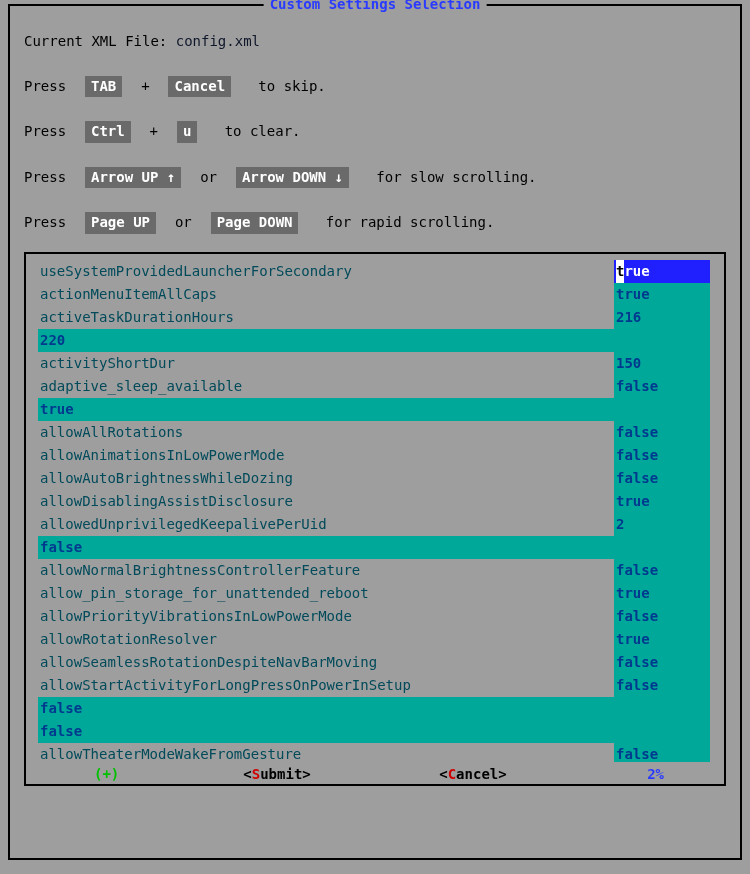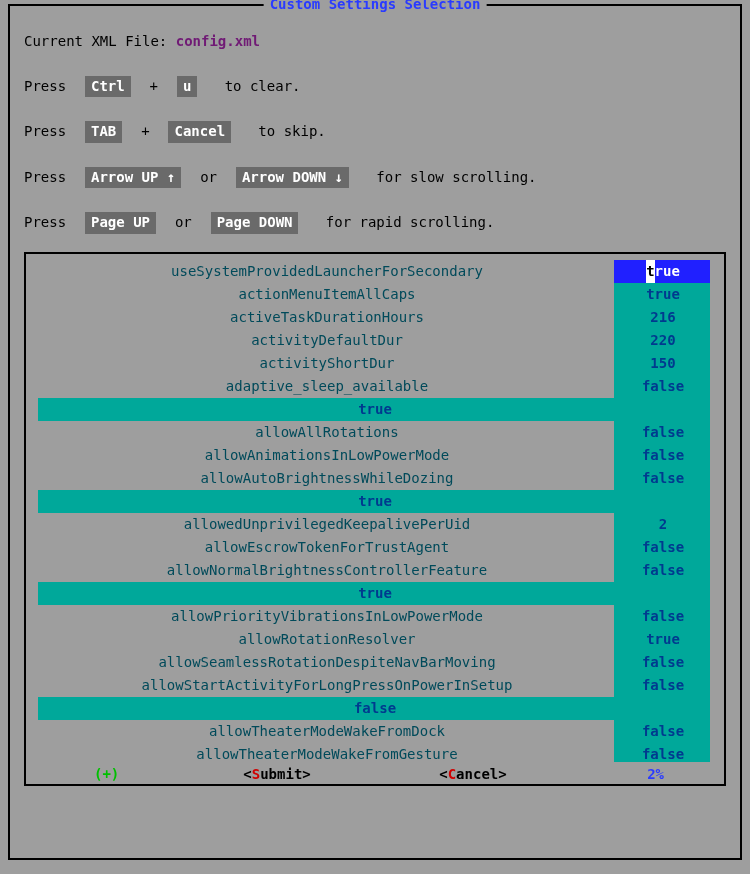--- a/index.html
+++ b/index.html
@@ -34,21 +34,21 @@
     color: #2a3bff;
     font-weight: bold;
     white-space: pre;
   }
   .line {
     margin-bottom: 24px;
     white-space: pre;
     line-height: 1.4;
   }
   .line-tight { margin-bottom: 24px; }
-  .xml-file { color: #701a75; font-weight: bold; text-align: center; }
+  .xml-file { color: #0f172a; font-weight: normal; text-align: center; }
   .key {
     display: inline-block;
     background: #6a6a6a;
     color: #fff;
     font-weight: bold;
     padding: 1px 6px;
     margin: 0 2px;
   }
   .key-cancel { color: #fff; }
   .list-frame {
@@ -63,21 +63,20 @@
     left: 12px;
     right: 14px;
     bottom: 22px;
     overflow: hidden;
     background: #9e9e9e;
   }
   .row {
     display: flex;
     height: 23px;
     line-height: 23px;
-    text-align: center;
   }
   .row-name {
     flex: 0 0 576px;
     color: #004a5a;
     padding-left: 2px;
     white-space: nowrap;
     overflow: hidden;
   }
   .row-val {
     flex: 1;
@@ -131,44 +130,43 @@
 </head>
 <body>
 
 <div class="outer">
   <div class="border-box">
     <div class="title">Custom Settings Selection</div>
 
     <div class="line"><span>Current XML File: </span><span class="xml-file">config.xml</span></div>
 
 
+    <div class="line line-tight"><span>Press </span> <span class="key">TAB</span> <span> + </span> <span class="key key-cancel">Cancel</span> <span>  to skip.</span></div>
+
     <div class="line line-tight"><span>Press </span> <span class="key">Ctrl</span> <span> + </span> <span class="key">u</span> <span>  to clear.</span></div>
-
-    <div class="line line-tight"><span>Press </span> <span class="key">TAB</span> <span> + </span> <span class="key key-cancel">Cancel</span> <span>  to skip.</span></div>
 
     <div class="line line-tight"><span>Press </span> <span class="key">Arrow UP ↑</span> <span> or </span> <span class="key">Arrow DOWN ↓</span> <span>  for slow scrolling.</span></div>
 
     <div class="line line-tight"><span>Press </span> <span class="key">Page UP</span> <span> or </span> <span class="key">Page DOWN</span> <span>  for rapid scrolling.</span></div>
 
     <div class="list-frame">
       <div class="list-inner" id="list-inner">
           <div class="row selected">
             <div class="row-name">useSystemProvidedLauncherForSecondary</div>
             <div class="row-val"><span class="cursor">t</span><span>rue</span></div>
           </div>
           <div class="row">
             <div class="row-name">actionMenuItemAllCaps</div>
             <div class="row-val">true</div>
           </div>
           <div class="row">
             <div class="row-name">activeTaskDurationHours</div>
             <div class="row-val">216</div>
           </div>
           <div class="row">
-            <div class="row-name">activityDefaultDur</div>
             <div class="row-val">220</div>
           </div>
           <div class="row">
             <div class="row-name">activityShortDur</div>
             <div class="row-val">150</div>
           </div>
           <div class="row">
             <div class="row-name">adaptive_sleep_available</div>
             <div class="row-val">false</div>
           </div>
@@ -181,35 +179,36 @@
           </div>
           <div class="row">
             <div class="row-name">allowAnimationsInLowPowerMode</div>
             <div class="row-val">false</div>
           </div>
           <div class="row">
             <div class="row-name">allowAutoBrightnessWhileDozing</div>
             <div class="row-val">false</div>
           </div>
           <div class="row">
+            <div class="row-name">allowDisablingAssistDisclosure</div>
             <div class="row-val">true</div>
           </div>
           <div class="row">
             <div class="row-name">allowedUnprivilegedKeepalivePerUid</div>
             <div class="row-val">2</div>
           </div>
           <div class="row">
-            <div class="row-name">allowEscrowTokenForTrustAgent</div>
             <div class="row-val">false</div>
           </div>
           <div class="row">
             <div class="row-name">allowNormalBrightnessControllerFeature</div>
             <div class="row-val">false</div>
           </div>
           <div class="row">
+            <div class="row-name">allow_pin_storage_for_unattended_reboot</div>
             <div class="row-val">true</div>
           </div>
           <div class="row">
             <div class="row-name">allowPriorityVibrationsInLowPowerMode</div>
             <div class="row-val">false</div>
           </div>
           <div class="row">
             <div class="row-name">allowRotationResolver</div>
             <div class="row-val">true</div>
           </div>
@@ -218,21 +217,20 @@
             <div class="row-val">false</div>
           </div>
           <div class="row">
             <div class="row-name">allowStartActivityForLongPressOnPowerInSetup</div>
             <div class="row-val">false</div>
           </div>
           <div class="row">
             <div class="row-val">false</div>
           </div>
           <div class="row">
-            <div class="row-name">allowTheaterModeWakeFromDock</div>
             <div class="row-val">false</div>
           </div>
           <div class="row">
             <div class="row-name">allowTheaterModeWakeFromGesture</div>
             <div class="row-val">false</div>
           </div>
         </div>
       <div class="footer">
         <span class="plus">(+)</span>
         <div class="footer-center">

